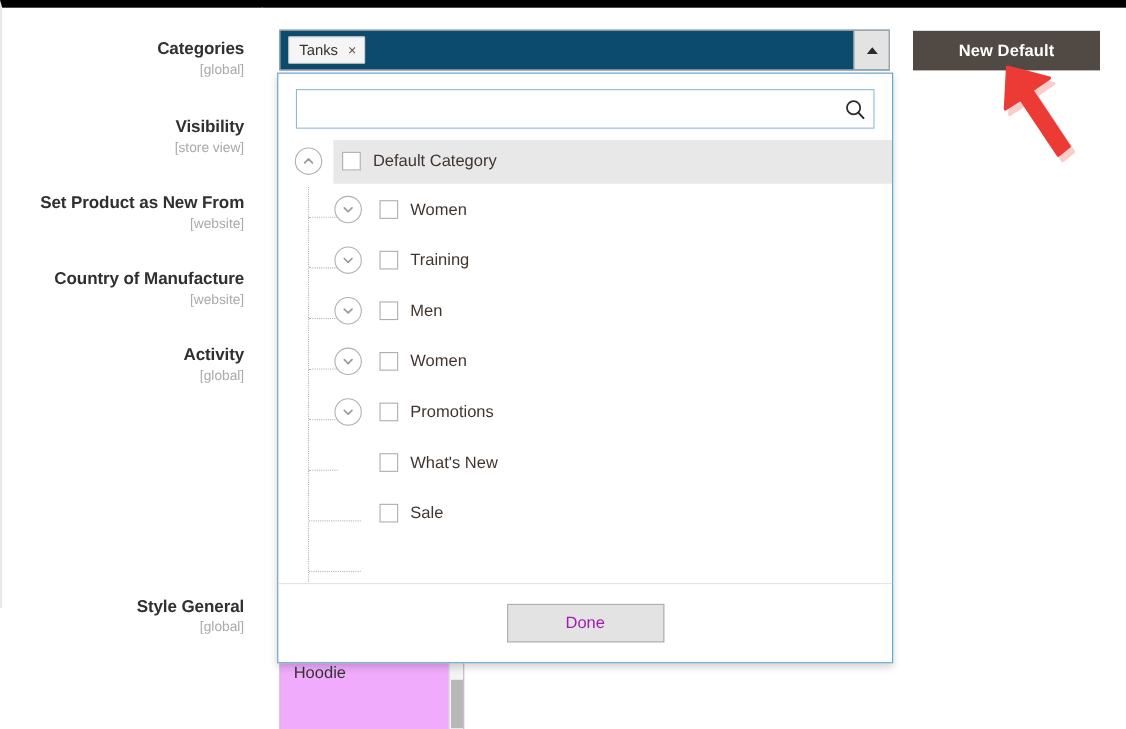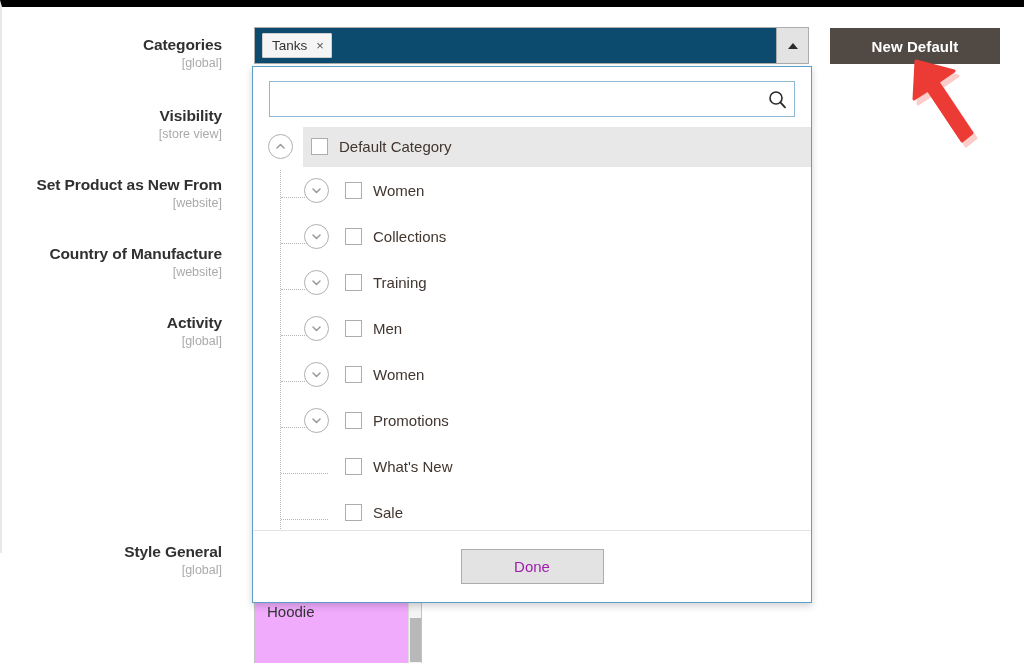--- a/index.html
+++ b/index.html
@@ -380,29 +380,20 @@
       <div class="tree-row">
         <span class="twisty" style="left:51px; top:11px;">
           <svg width="13" height="13" viewBox="0 0 13 13" aria-hidden="true">
             <polyline points="3,5 6.5,8.5 10,5" fill="none" stroke="#9a9a9a" stroke-width="1.5" stroke-linecap="round" stroke-linejoin="round"></polyline>
           </svg>
         </span>
         <span class="cb" style="left:92px; top:15px;"></span>
         <span class="node-label" style="left:120px; top:15px;">Women</span>
       </div>
 
-      <div class="tree-row">
-        <span class="twisty" style="left:51px; top:11px;">
-          <svg width="13" height="13" viewBox="0 0 13 13" aria-hidden="true">
-            <polyline points="3,5 6.5,8.5 10,5" fill="none" stroke="#9a9a9a" stroke-width="1.5" stroke-linecap="round" stroke-linejoin="round"></polyline>
-          </svg>
-        </span>
-        <span class="cb" style="left:92px; top:15px;"></span>
-        <span class="node-label" style="left:120px; top:15px;">Collections</span>
-      </div>
 
       <div class="tree-row">
         <span class="twisty" style="left:51px; top:11px;">
           <svg width="13" height="13" viewBox="0 0 13 13" aria-hidden="true">
             <polyline points="3,5 6.5,8.5 10,5" fill="none" stroke="#9a9a9a" stroke-width="1.5" stroke-linecap="round" stroke-linejoin="round"></polyline>
           </svg>
         </span>
         <span class="cb" style="left:92px; top:15px;"></span>
         <span class="node-label" style="left:120px; top:15px;text-align:center;">Training</span>
       </div>

